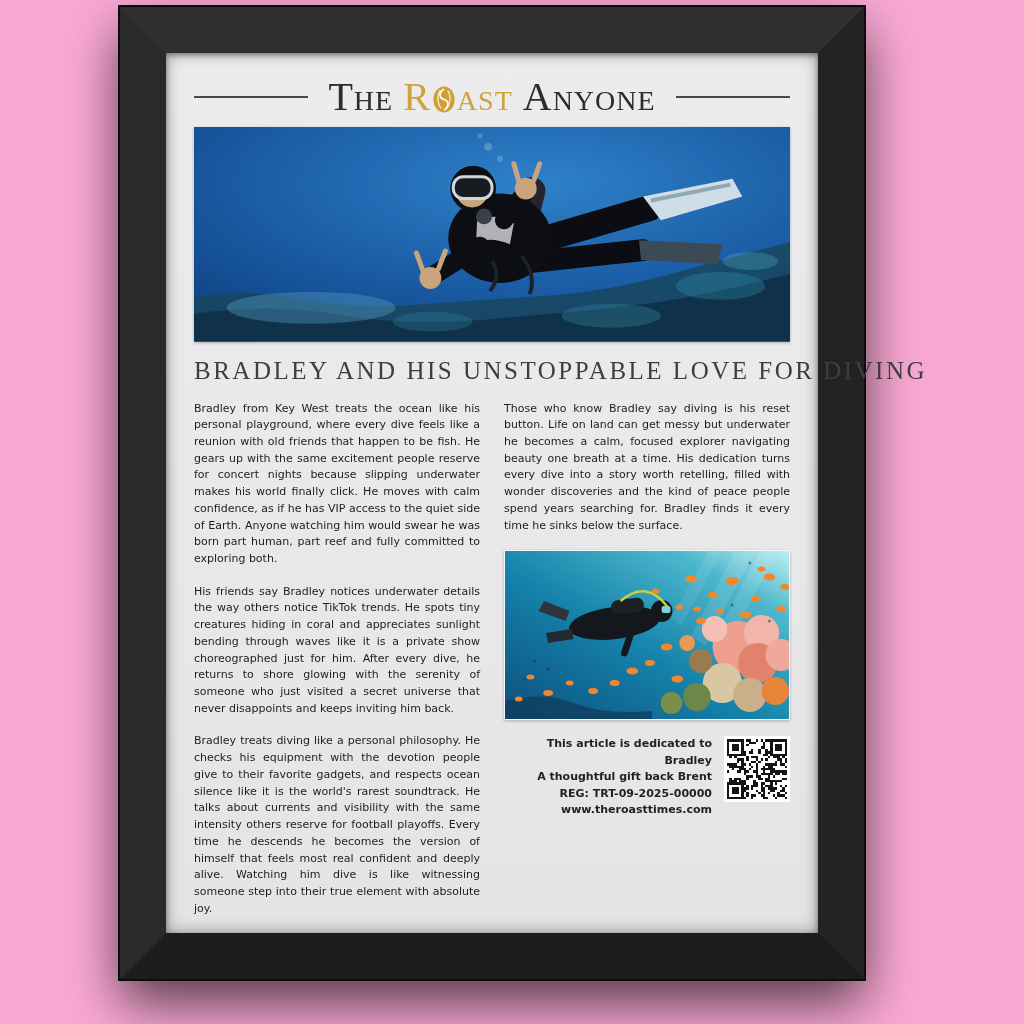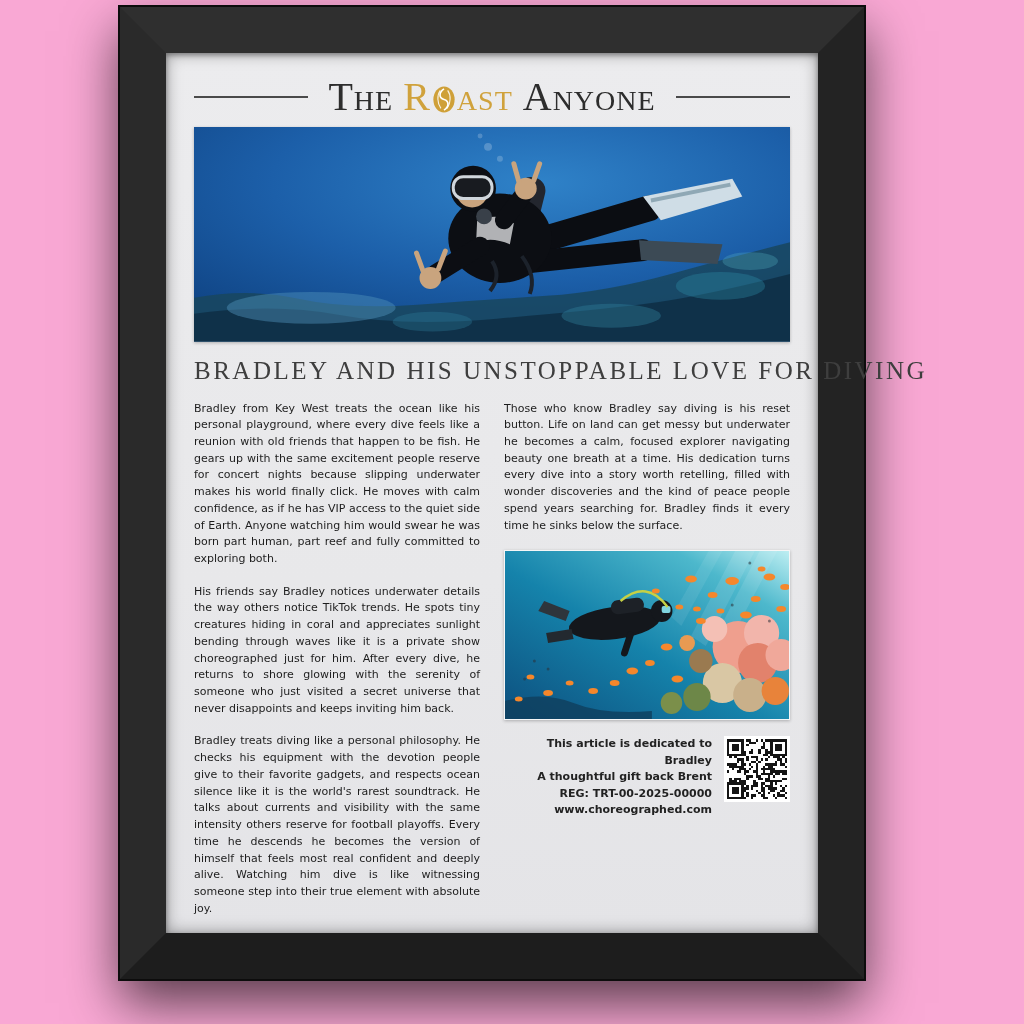--- a/index.html
+++ b/index.html
@@ -203,22 +203,22 @@
                   <circle cx="232" cy="54" r="1.5"></circle>
               </g>
             </svg>
           </div>
 
 
           <div class="dedication">
             <div class="ded-text">
               <div>This article is dedicated to Bradley</div>
               <div>A thoughtful gift back Brent</div>
-              <div>REG: TRT-00-2025-00000</div>
-              <div>www.choreographed.com</div>
+              <div>REG: TRT-09-2025-00000</div>
+              <div>www.theroasttimes.com</div>
             </div>
             <div class="qr">
                 <div class="qm"></div>
                 <div class="qm"></div>
                 <div class="qm"></div>
                 <div class="qm"></div>
                 <div class="qm"></div>
                 <div class="qm"></div>
                 <div class="qm"></div>
                 <div></div>

